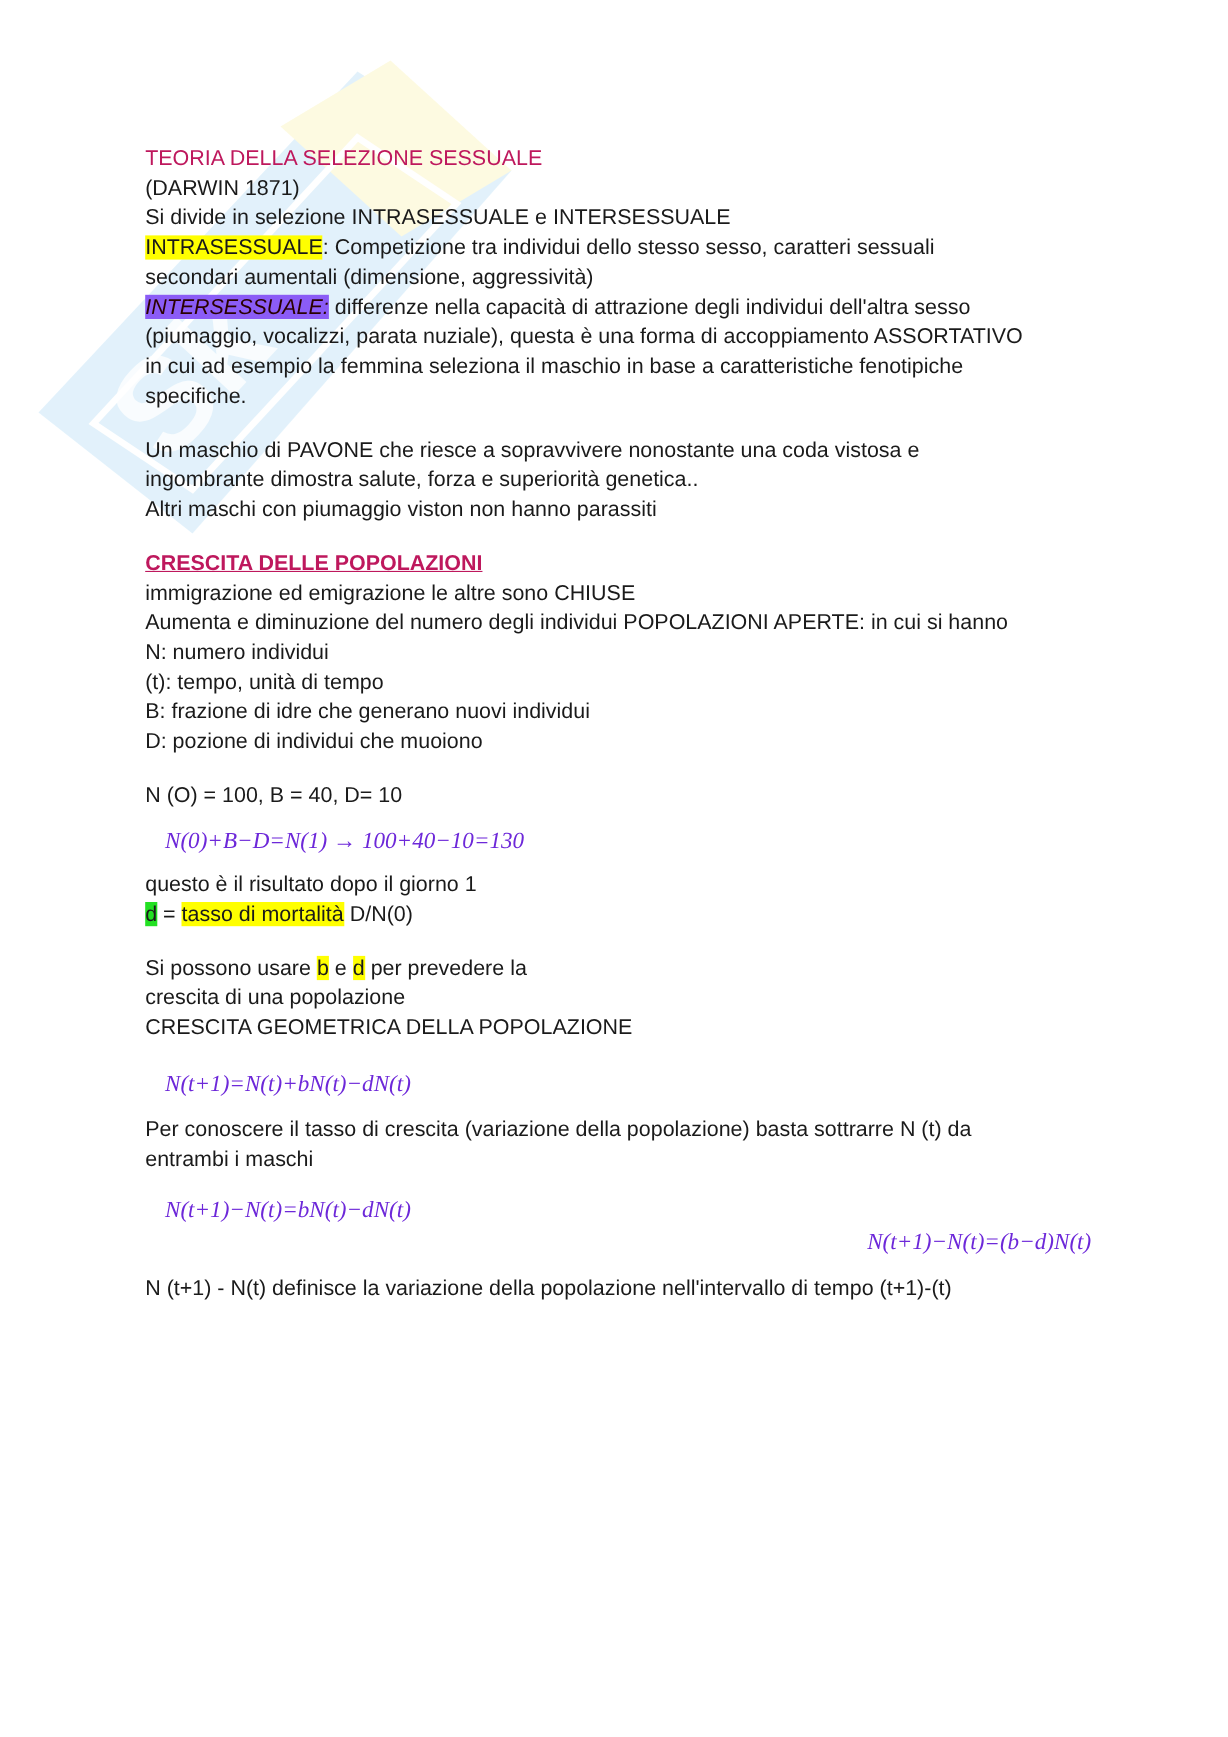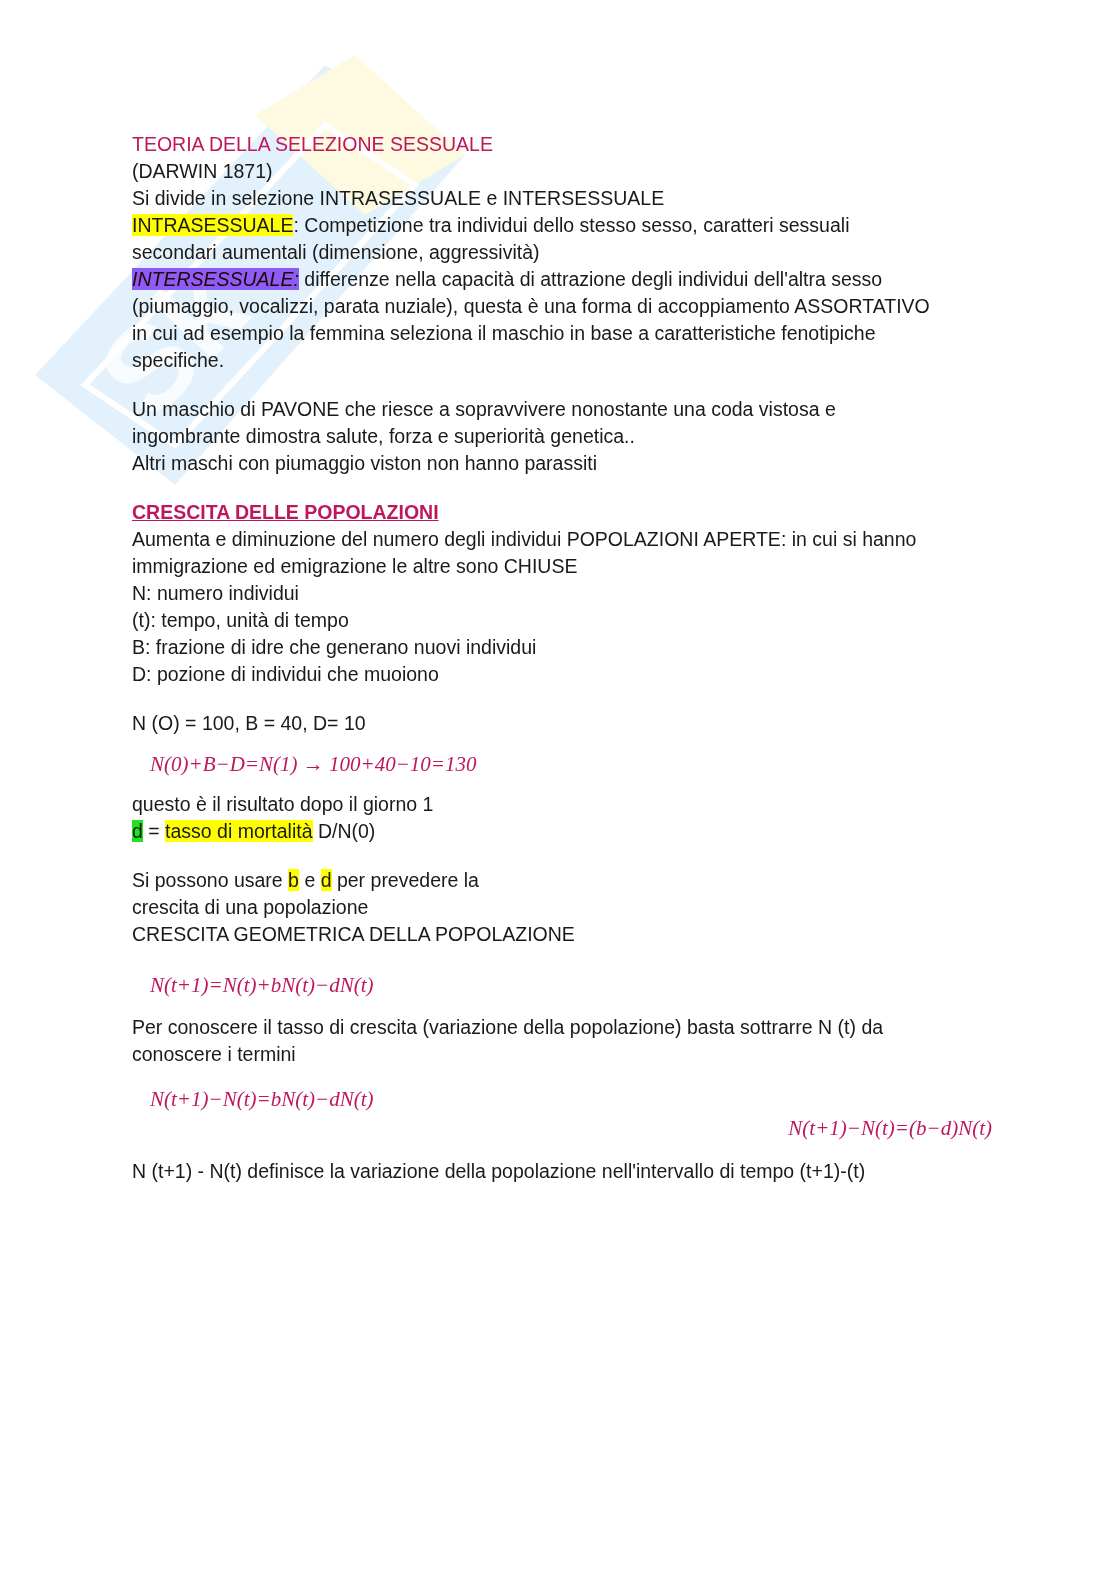--- a/index.html
+++ b/index.html
@@ -7,21 +7,21 @@
          font-family:"Liberation Sans", sans-serif; color:#1a1a1a; }
   .watermark { position:absolute; left:25px; top:45px; width:460px; height:470px; pointer-events:none; opacity:0.22; }
   .page { position:absolute; left:132px; top:131px; width:860px; font-size:19.5px; line-height:27px; }
   .line { white-space:nowrap; height:27px; }
   .red-title { color:#be185d; }
   .bold { font-weight:bold;text-decoration:underline; }
   .gap { height:22px; }
   .hl-yellow { background:#ffff00;margin-top:22px; }
   .hl-red { background:#8b5cf6; color:#2a0000;font-style:italic; }
   .hl-green { background:#22e022; }
-  .math { font-family:"Liberation Serif", "DejaVu Serif", serif; font-style:italic; font-size:21px; padding-left:18px; height:34px; line-height:34px; white-space:nowrap; color:#be185d; }
+  .math { font-family:"Liberation Serif", "DejaVu Serif", serif; font-style:italic; font-size:21px; padding-left:18px; height:34px; line-height:34px; white-space:nowrap; color:#6d28d9; }
   .math.indent2 { padding-left:30px; height:28px; line-height:28px;text-align:right; }
 </style>
 </head>
 <body>
 
 <svg class="watermark" viewBox="0 0 460 470">
   <polygon points="10,330 300,20 440,110 150,440" fill="#7fc4ee"></polygon>
   <polygon points="230,70 330,10 440,110 340,170" fill="#f7ea7a"></polygon>
   <polygon points="60,340 300,80 390,140 150,400" fill="none" stroke="#ffffff" stroke-width="6"></polygon>
   <text x="80" y="330" transform="rotate(-47 160 300)" font-family="Liberation Sans, sans-serif" font-weight="bold" font-size="120" fill="#ffffff" opacity="0.8">Sk</text>
@@ -40,22 +40,22 @@
   </div>
   <div class="line">(piumaggio, vocalizzi, parata nuziale), questa è una forma di accoppiamento ASSORTATIVO</div>
   <div class="line">in cui ad esempio la femmina seleziona il maschio in base a caratteristiche fenotipiche</div>
   <div class="line">specifiche.</div>
   <div class="gap"></div>
   <div class="line">Un maschio di PAVONE che riesce a sopravvivere nonostante una coda vistosa e</div>
   <div class="line">ingombrante dimostra salute, forza e superiorità genetica..</div>
   <div class="line">Altri maschi con piumaggio viston non hanno parassiti</div>
   <div class="gap"></div>
   <div class="line red-title bold">CRESCITA DELLE POPOLAZIONI</div>
+  <div class="line">immigrazione ed emigrazione le altre sono CHIUSE</div>
   <div class="line">Aumenta e diminuzione del numero degli individui POPOLAZIONI APERTE: in cui si hanno</div>
-  <div class="line">immigrazione ed emigrazione le altre sono CHIUSE</div>
   <div class="line">N: numero individui</div>
   <div class="line">(t): tempo, unità di tempo</div>
   <div class="line">B: frazione di idre che generano nuovi individui</div>
   <div class="line">D: pozione di individui che muoiono</div>
   <div class="gap"></div>
   <div class="line">N (O) = 100, B = 40, D= 10</div>
   <div class="gap" style="height:10px"></div>
   <div class="math">N(0)+B−D=N(1) → 100+40−10=130</div>
   <div class="gap" style="height:10px"></div>
   <div class="line">questo è il risultato dopo il giorno 1</div>
@@ -65,19 +65,19 @@
   <div class="gap"></div>
   <div class="line">
     <span>Si possono usare </span><span class="hl-yellow">b</span><span> e </span><span class="hl-yellow">d</span><span> per prevedere la</span>
   </div>
   <div class="line">crescita di una popolazione</div>
   <div class="line">CRESCITA GEOMETRICA DELLA POPOLAZIONE</div>
   <div class="gap" style="height:20px"></div>
   <div class="math">N(t+1)=N(t)+bN(t)−dN(t)</div>
   <div class="gap" style="height:12px"></div>
   <div class="line">Per conoscere il tasso di crescita (variazione della popolazione) basta sottrarre N (t) da</div>
-  <div class="line">conoscere i termini</div>
+  <div class="line">entrambi i maschi</div>
   <div class="gap" style="height:16px"></div>
   <div class="math" style="height:30px;line-height:30px">N(t+1)−N(t)=bN(t)−dN(t)</div>
   <div class="math indent2">N(t+1)−N(t)=(b−d)N(t)</div>
   <div class="gap" style="height:16px"></div>
   <div class="line">N (t+1) - N(t) definisce la variazione della popolazione nell'intervallo di tempo (t+1)-(t)</div>
 </div>
 
 </body></html>

